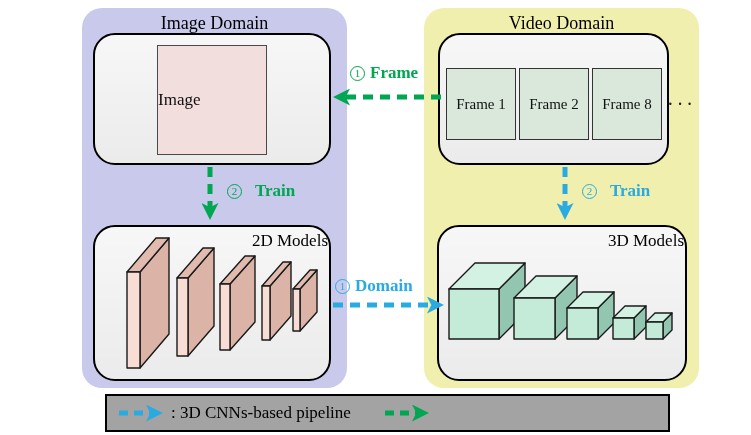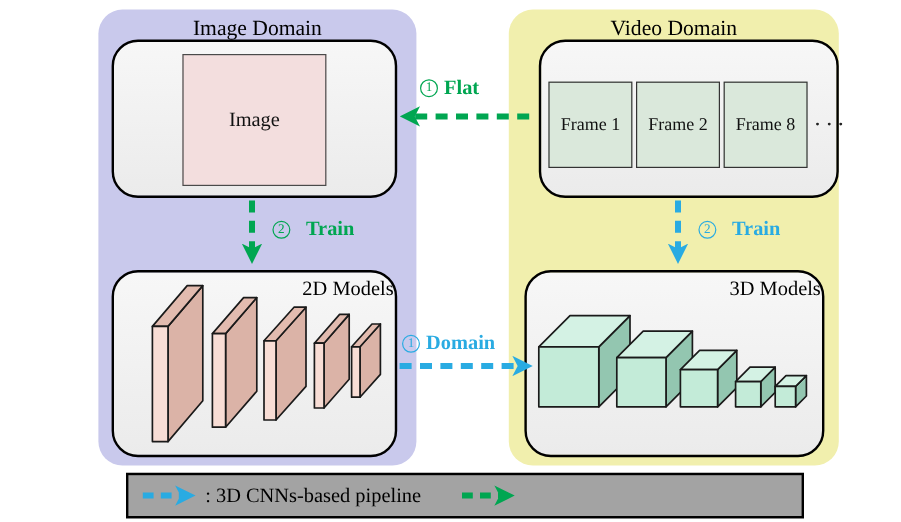--- a/index.html
+++ b/index.html
@@ -9,29 +9,29 @@
   
   .panel{position:absolute;top:8px;height:380px;border-radius:20px;}
   .panel-image{left:65px;width:265px;background:var(--lavender);}
   .panel-video{left:407px;width:275px;background:var(--yellow);}
   .panel-title{margin-top:5px;text-align:center;font-size:18px;color:#000;}
 
   
   .rbox{position:absolute;background:linear-gradient(#f7f7f7,#ebebeb);
         border:2.5px solid #000;border-radius:22px;box-sizing:border-box;}
   .image-box{left:76px;top:33px;width:238px;height:132px;}
-  .video-box{left:432px;top:33px;width:250px;height:132px;}
+  .video-box{left:421px;top:33px;width:231px;height:132px;}
   .models-2d{left:76px;top:225px;width:238px;height:156px;}
   .models-3d{left:420px;top:225px;width:250px;height:156px;}
   .box-title{position:absolute;top:4px;right:1px;font-size:17px;color:#000;}
 
   
   .image-square{position:absolute;left:50%;top:10px;transform:translateX(-50%);
-        width:120px;height:110px;background:var(--image-pink);border:1.5px solid #4a4a4a;
-        display:flex;align-items:center;justify-content:center;box-sizing:border-box;}
+        width:110px;height:110px;background:var(--image-pink);border:1.5px solid #4a4a4a;
+        display:flex;align-items:center;justify-content:flex-start;box-sizing:border-box;}
   .image-square span{font-size:17px;}
 
   
   .frames-row{position:absolute;left:6px;top:33px;display:flex;align-items:center;}
   .frame{width:70px;height:72px;background:var(--frame-green);border:1.5px solid #333;
         box-sizing:border-box;display:flex;align-items:center;justify-content:center;
         font-size:15px;margin-right:3px;}
   .frames-ellipsis{font-size:20px;letter-spacing:3px;margin-left:2px;color:#222;}
 
   
@@ -138,21 +138,21 @@
       </g>
 
     <line x1="424" y1="97" x2="322" y2="97" style="stroke:var(--green)" stroke-width="5" stroke-dasharray="10 7" marker-end="url(#headGreen)"></line>
     <line x1="193" y1="167" x2="193" y2="214" style="stroke:var(--green)" stroke-width="5" stroke-dasharray="10 7" marker-end="url(#headGreen)"></line>
     <line x1="548" y1="167" x2="548" y2="214" style="stroke:var(--cyan)" stroke-width="5" stroke-dasharray="10 7" marker-end="url(#headCyan)"></line>
     <line x1="316" y1="305" x2="421" y2="305" style="stroke:var(--cyan)" stroke-width="5" stroke-dasharray="10 7" marker-end="url(#headCyan)"></line>
   </svg>
 
   <div class="arrow-label green-label gap-sm" style="left:333px;top:63px;">
     <span class="circ">1</span>
-    <span class="word">Flat</span>
+    <span class="word">Frame</span>
   </div>
   <div class="arrow-label green-label gap-lg" style="left:210px;top:181px;">
     <span class="circ">2</span>
     <span class="word">Train</span>
   </div>
   <div class="arrow-label cyan-label gap-lg" style="left:565px;top:181px;">
     <span class="circ">2</span>
     <span class="word">Train</span>
   </div>
   <div class="arrow-label cyan-label gap-sm" style="left:318px;top:276px;">

